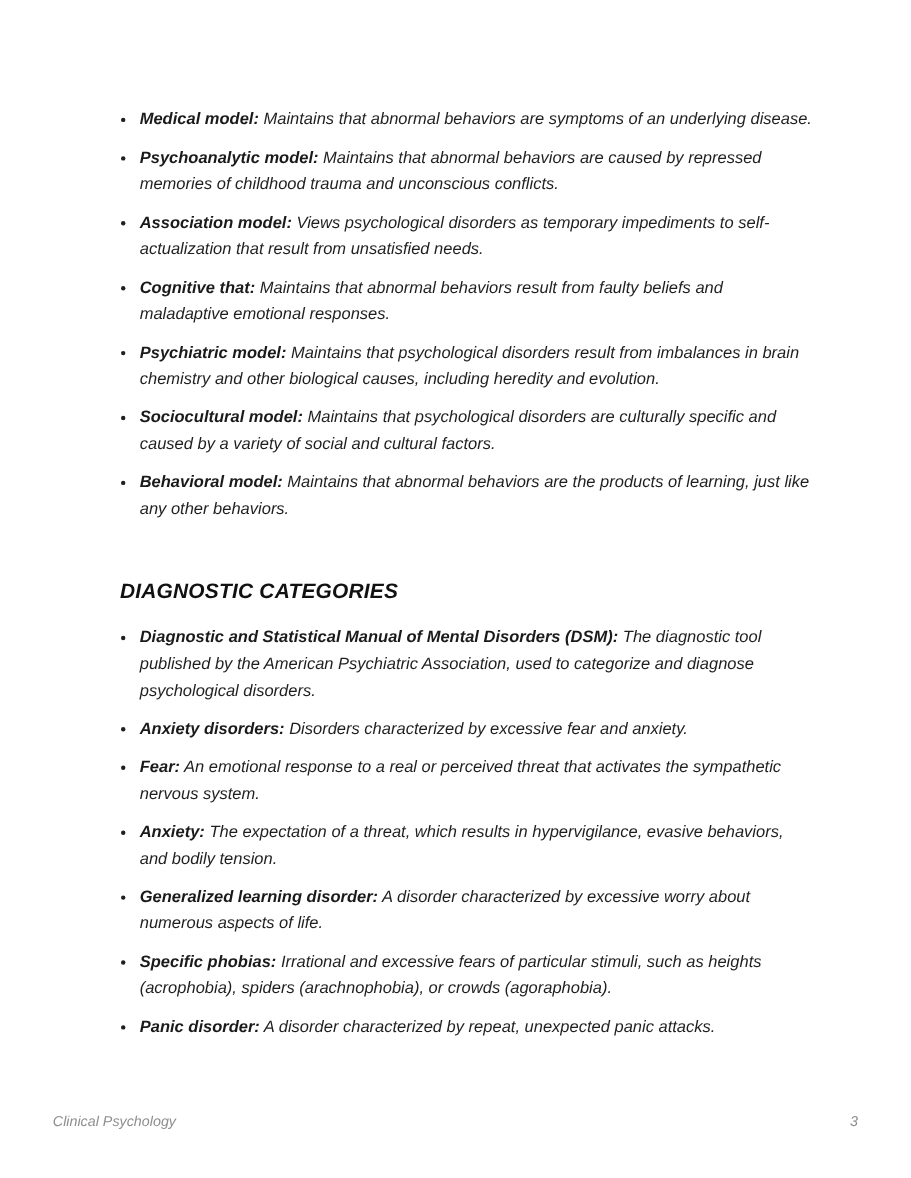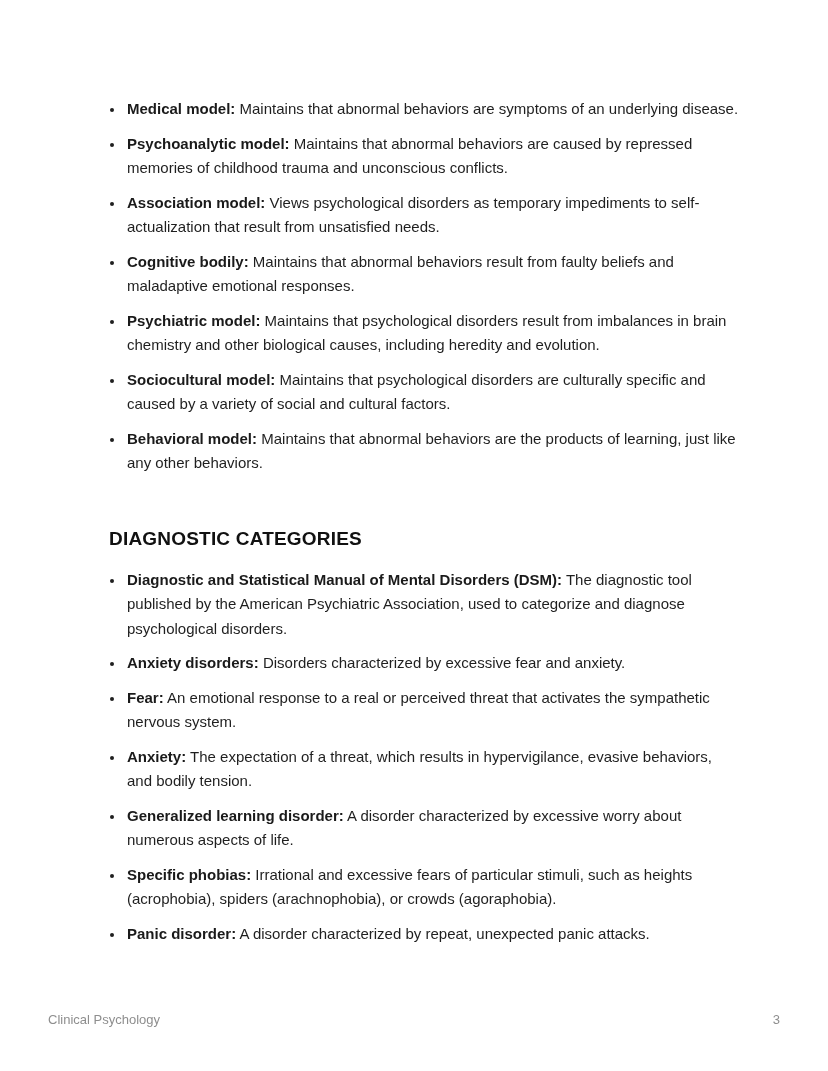--- a/index.html
+++ b/index.html
@@ -8,20 +8,21 @@
     background: #ffffff;
     font-family: "Liberation Sans", sans-serif;
   }
   .page {
     position: relative;
     width: 828px;
     height: 1071px;
     background: #ffffff;
     overflow: hidden;
     box-sizing: border-box;
+    font-style: italic;
   }
   .content {
     position: absolute;
     top: 97px;
     left: 97px;
     right: 88px;
   }
   ul.def-list {
     margin: 0;
     padding: 0 0 0 28px;
@@ -65,21 +66,21 @@
 <body>
 
 <div class="page">
   <div class="content">
 
     <section>
       <ul class="def-list">
           <li><strong>Medical model:</strong><span> Maintains that abnormal behaviors are symptoms of an underlying disease.</span></li>
           <li><strong>Psychoanalytic model:</strong><span> Maintains that abnormal behaviors are caused by repressed memories of childhood trauma and unconscious conflicts.</span></li>
           <li><strong>Association model:</strong><span> Views psychological disorders as temporary impediments to self-actualization that result from unsatisfied needs.</span></li>
-          <li><strong>Cognitive bodily:</strong><span> Maintains that abnormal behaviors result from faulty beliefs and maladaptive emotional responses.</span></li>
+          <li><strong>Cognitive that:</strong><span> Maintains that abnormal behaviors result from faulty beliefs and maladaptive emotional responses.</span></li>
           <li><strong>Psychiatric model:</strong><span> Maintains that psychological disorders result from imbalances in brain chemistry and other biological causes, including heredity and evolution.</span></li>
           <li><strong>Sociocultural model:</strong><span> Maintains that psychological disorders are culturally specific and caused by a variety of social and cultural factors.</span></li>
           <li><strong>Behavioral model:</strong><span> Maintains that abnormal behaviors are the products of learning, just like any other behaviors.</span></li>
         </ul>
     </section>
 
     <section>
       <h2 class="section-heading">DIAGNOSTIC CATEGORIES</h2>
       <ul class="def-list">
           <li><strong>Diagnostic and Statistical Manual of Mental Disorders (DSM):</strong><span> The diagnostic tool published by the American Psychiatric Association, used to categorize and diagnose psychological disorders.</span></li>

